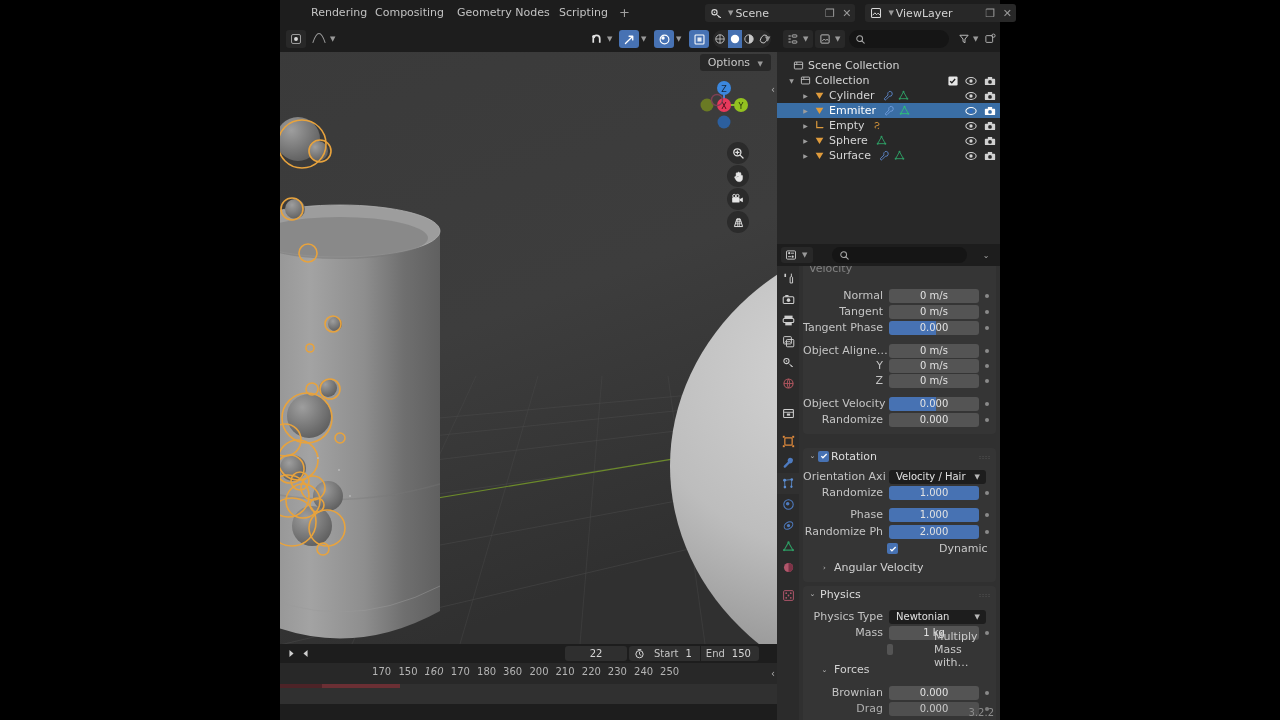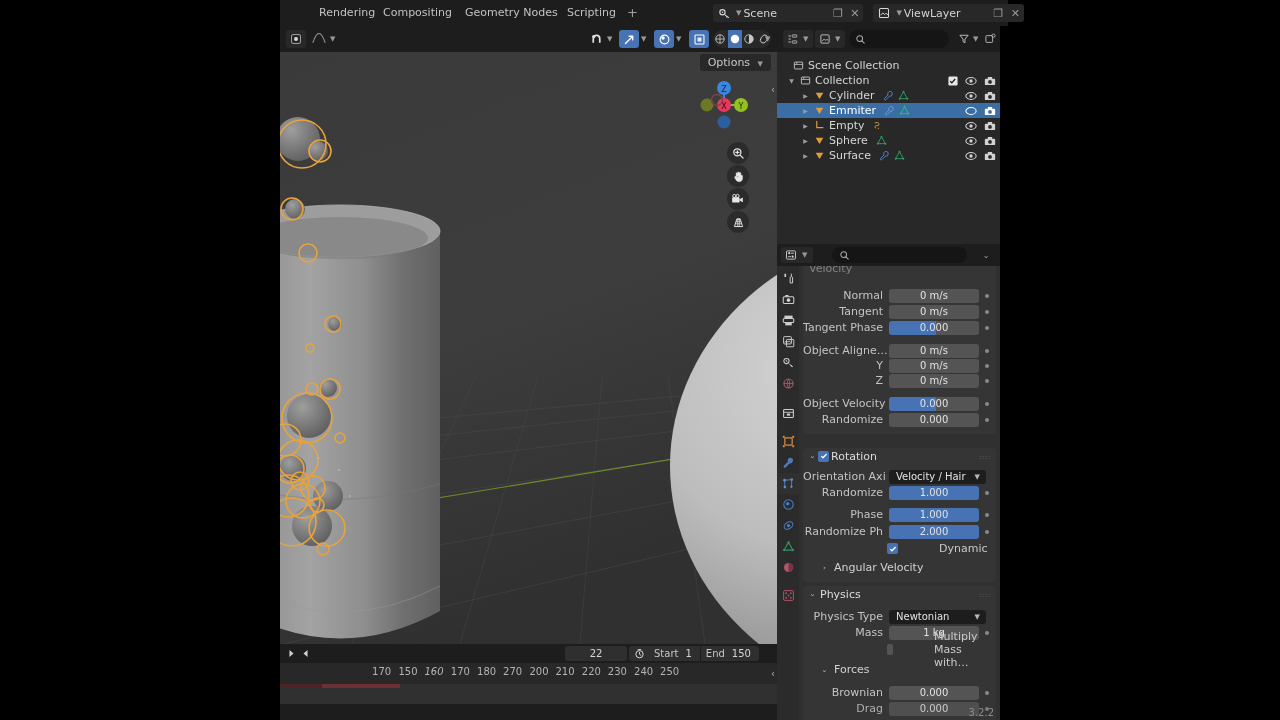--- a/index.html
+++ b/index.html
@@ -3,21 +3,21 @@
 <meta charset="utf-8">
 <style>
   html,body{margin:0;padding:0;background:#000;}
   body{width:1280px;height:720px;overflow:hidden;font-family:"DejaVu Sans","Liberation Sans",sans-serif;}
   #app{position:absolute;left:280px;top:0;width:720px;height:720px;background:#1d1d1d;}
   .letterbox{position:absolute;top:0;height:720px;background:#000;}
   #lbL{left:0;width:280px;}
   #lbR{left:1000px;width:280px;}
 
   
-  #topbar{position:absolute;left:8px;top:0;width:720px;height:26px;background:#1d1d1d;}
+  #topbar{position:absolute;left:0;top:0;width:720px;height:26px;background:#1d1d1d;}
   .tbtab{position:absolute;top:0;height:26px;line-height:26px;font-size:11px;color:#c2c2c2;padding:0 9px;cursor:default;}
   .tbtab.plus{color:#a0a0a0;font-size:13px;}
   #sceneBlock{position:absolute;top:4px;height:18px;display:flex;align-items:center;}
   .ds{display:flex;align-items:center;height:18px;background:#282828;border-radius:3px;}
   .ds .ico{width:22px;height:18px;display:flex;align-items:center;justify-content:center;}
   .ds .nm{font-size:11px;color:#d2d2d2;padding:0 8px 0 2px;min-width:78px;}
   .ds .newbtn,.ds .xbtn{width:17px;height:18px;display:flex;align-items:center;justify-content:center;color:#9a9a9a;font-size:11px;}
   .chev{color:#9a9a9a;font-size:7px;margin-left:1px;}
 
   
@@ -415,21 +415,21 @@
         <div class="val">150</div>
       </div>
     </div>
 
     <div id="tlruler">
         <div class="tick" style="left: 101.667px;">170</div>
         <div class="tick" style="left: 128px;">150</div>
         <div class="tick" style="left: 154px; font-style: italic;">160</div>
         <div class="tick" style="left: 180.333px;">170</div>
         <div class="tick" style="left: 206.667px;">180</div>
-        <div class="tick" style="left: 232.667px;">270</div>
+        <div class="tick" style="left: 232.667px;">360</div>
         <div class="tick" style="left: 259px;">200</div>
         <div class="tick" style="left: 285px;">210</div>
         <div class="tick" style="left: 311.333px;">220</div>
         <div class="tick" style="left: 337.333px;">230</div>
         <div class="tick" style="left: 363.667px;">240</div>
         <div class="tick" style="left: 389.667px;">250</div>
       </div>
     <div id="tltrack"></div>
     <div id="tlcache" style="left:0;width:120px;background:#6b2f34;"></div>
     <div id="tlcache" style="left:0;width:42px;background:#4d2327;"></div>

